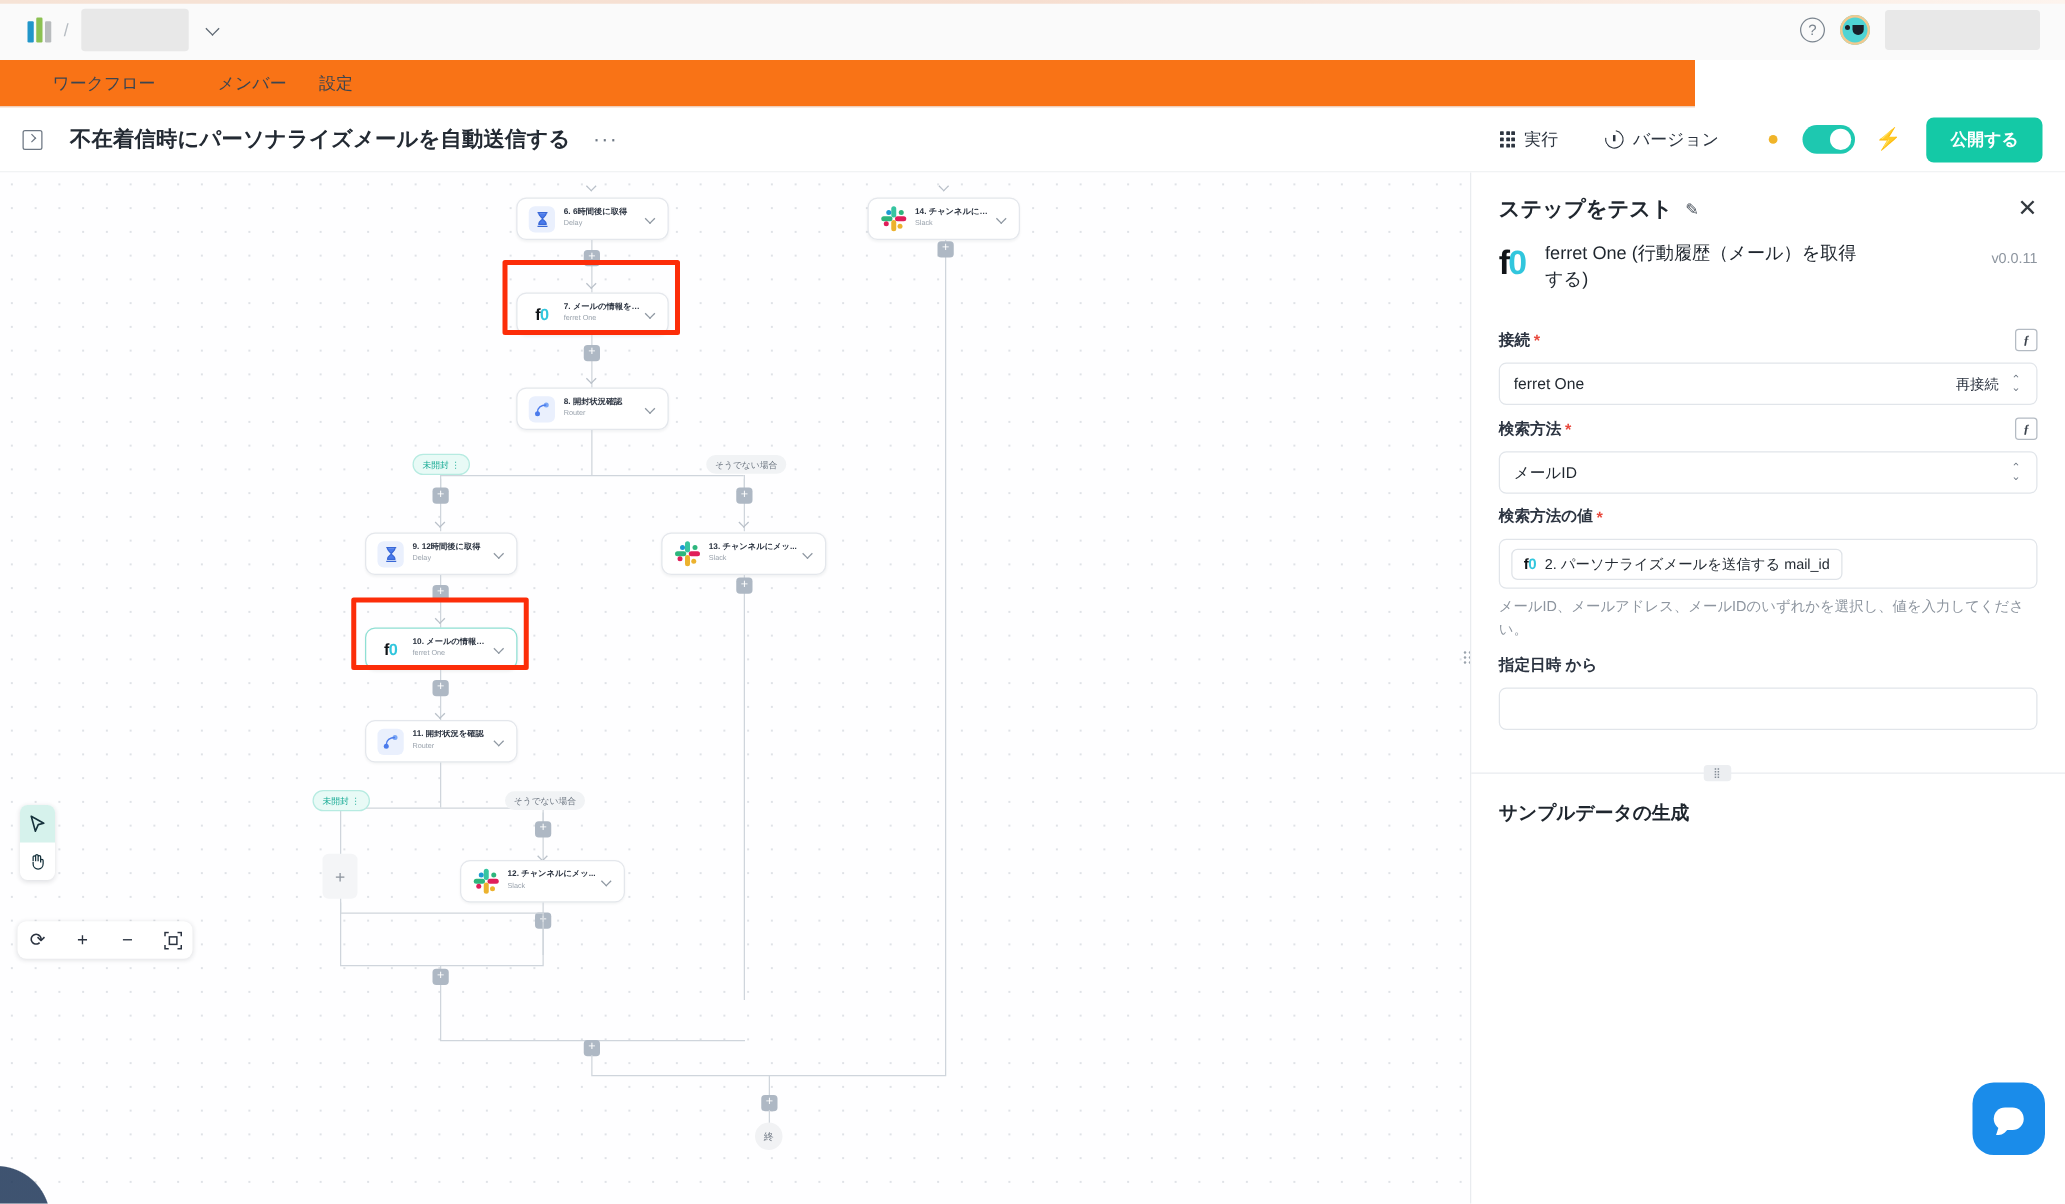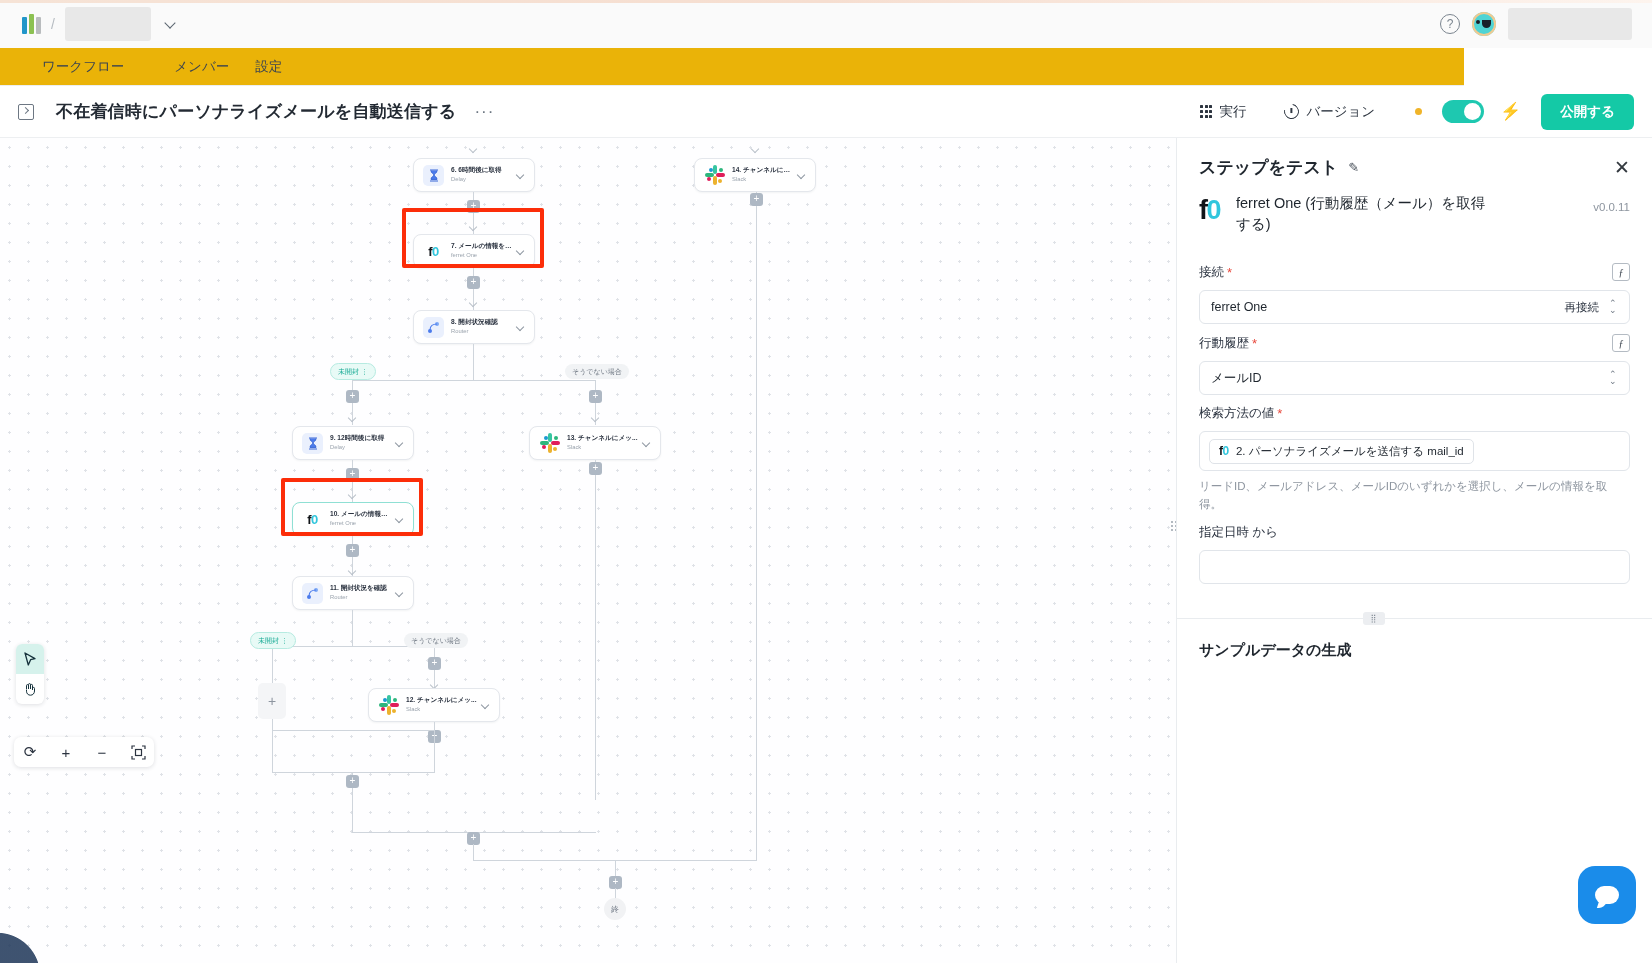--- a/index.html
+++ b/index.html
@@ -56,22 +56,22 @@
     border-radius: 50%; background: #18202a;
   }
   .avatar::after {
     content: ""; position: absolute; left: 10px; top: 8px; width: 9px; height: 8px;
     border-radius: 0 0 9px 9px; background: #18202a;
   }
   .user-redact { width: 124px; height: 32px; background: #e8e8e8; border-radius: 3px; }
 
   
   .navtabs {
-    position: absolute; left: 0; top: 48px; width: 1464px; height: 38px;
-    background: #eab308; display: flex; align-items: center;
+    position: absolute; left: 0; top: 48px; width: 1356px; height: 38px;
+    background: #f97316; display: flex; align-items: center;
     border-bottom: 1px solid #eceef0;
     text-align: center;
   }
   .navtab {
     font-size: 13.5px; color: #3d4550; padding: 4px 2px; margin-left: 0;
     cursor: pointer;
   }
   .navtab:nth-child(1) { margin-left: 40px; }
   .navtab:nth-child(2) { margin-left: 46px; }
   .navtab:nth-child(3) { margin-left: 22px; }
@@ -263,21 +263,21 @@
   .rp-title { font-size: 17px; font-weight: 700; color: #1f262e; }
   .pencil { margin-left: 10px; font-size: 13px; color: #4a525c; cursor: pointer; }
   .rp-close { margin-left: auto; font-size: 19px; color: #33393f; cursor: pointer; line-height: 1; }
   .rp-app { display: flex; align-items: flex-start; padding: 14px 22px 18px 22px; }
   .rp-app .fo { font-size: 27px; letter-spacing: -1.5px; margin-right: 16px; line-height: 1; margin-top: 4px;}
   .rp-appname { font-size: 14.5px; color: #1f262e; line-height: 1.45; max-width: 258px; }
   .rp-ver { margin-left: auto; font-size: 11.5px; color: #8d959f; padding-top: 8px; }
 
   .field { padding: 10px 22px 0 22px; }
   .flabel {
-    display: flex; align-items: center; font-size: 12.5px; color: #2b3340; font-weight: 400;
+    display: flex; align-items: center; font-size: 12.5px; color: #2b3340; font-weight: 700;
   }
   .flabel .req { color: #e8483c; margin-left: 3px; font-size: 13px; }
   .fx-btn {
     margin-left: auto; width: 18px; height: 18px; border: 1px solid #b4bbc3;
     border-radius: 3px; font-size: 10px; color: #3c444e;
     display: flex; align-items: center; justify-content: center;
     font-family: "Liberation Serif", serif; font-style: italic; cursor: pointer;
   }
   .fctl {
     margin-top: 9px; height: 34px; border: 1px solid #e1e5ea; border-radius: 6px;
@@ -673,21 +673,21 @@
         <span>ferret One</span>
         <span class="trail">
           <span class="reconnect">再接続</span>
           <span class="updown">⌃<br>⌄</span>
         </span>
       </div>
     </div>
 
     <div class="field">
       <div class="flabel">
-        <span>行動履歴</span>
+        <span>検索方法</span>
         <span class="req">*</span>
         <span class="fx-btn">ƒ</span>
       </div>
       <div class="fctl">
         <span>メールID</span>
         <span class="trail">
           <span class="updown">⌃<br>⌄</span>
         </span>
       </div>
     </div>
@@ -696,21 +696,21 @@
       <div class="flabel">
         <span>検索方法の値</span>
         <span class="req">*</span>
       </div>
       <div class="chip-box">
         <span class="chip">
           <span class="fo"><span class="f">f</span><span class="o">0</span></span>
           <span>2. パーソナライズメールを送信する mail_id</span>
         </span>
       </div>
-      <div class="fhelp">リードID、メールアドレス、メールIDのいずれかを選択し、メールの情報を取得。</div>
+      <div class="fhelp">メールID、メールアドレス、メールIDのいずれかを選択し、値を入力してください。</div>
     </div>
 
     <div class="field">
       <div class="flabel">
         <span>指定日時 から</span>
       </div>
       <div class="fctl empty"></div>
     </div>
 
     <div class="rp-divider"></div>

